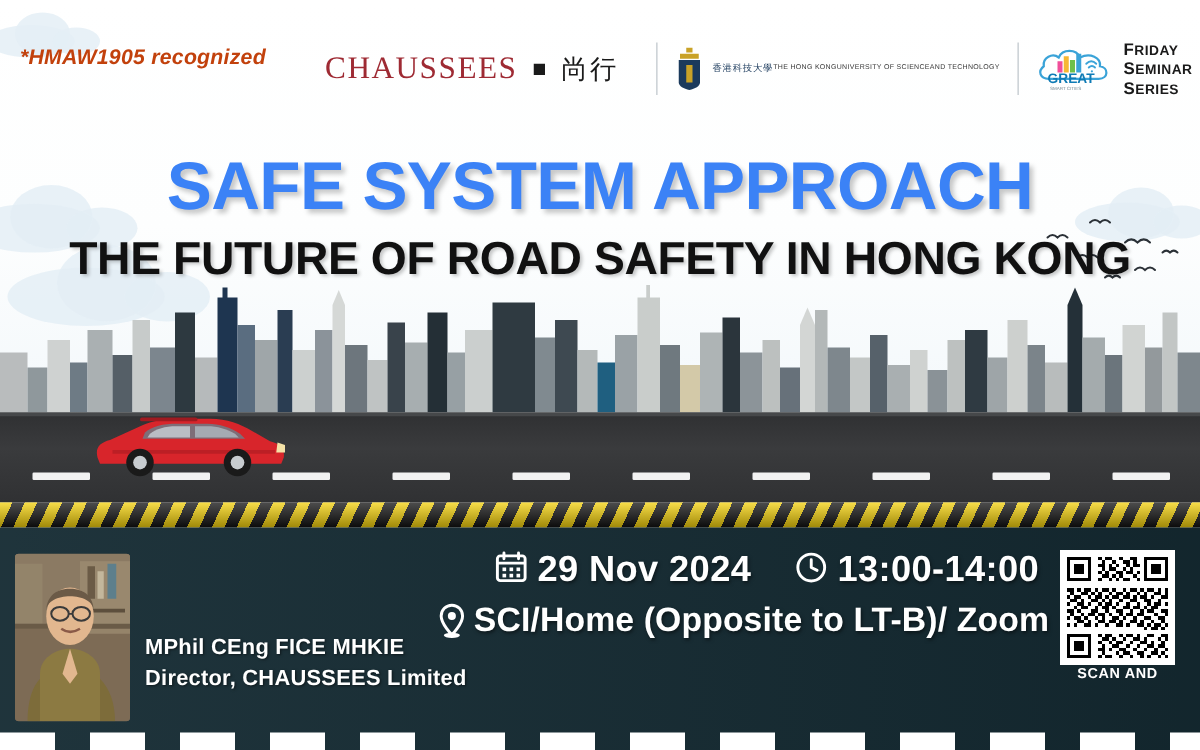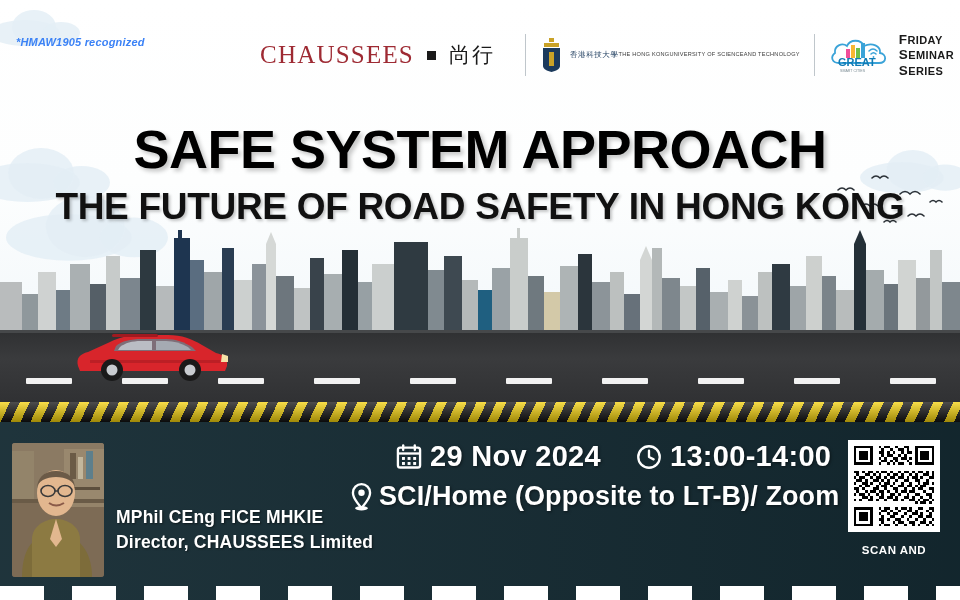--- a/index.html
+++ b/index.html
@@ -118,24 +118,24 @@
     background:
       repeating-linear-gradient(90deg,
         #ffffff 0px, #ffffff 44px,
         transparent 44px, transparent 72px);
   }
 
   
   .top-note {
     position: absolute;
     left: 16px; top: 36px;
-    font-size: 11px;
+    font-size: 17px;
     font-weight: 700;
     font-style: italic;
-    color: #3b82f6;
+    color: #c2410c;
     letter-spacing: .2px;
     text-align: right;
   }
   .logo-row {
     position: absolute;
     right: 6px; top: 26px;
     height: 58px;
     display: flex;
     align-items: center;
     gap: 0px;
@@ -209,21 +209,21 @@
 
   
   .title-main {
     position: absolute;
     left: 0; top: 118px;
     width: 960px;
     text-align: center;
     font-size: 54px;
     font-weight: 800;
     letter-spacing: -0.5px;
-    color: #000000;
+    color: #3b82f6;
     text-shadow: 3px 3px 4px rgba(0,0,0,.22);
   }
   .title-sub {
     position: absolute;
     left: 0; top: 186px;
     width: 960px;
     text-align: center;
     font-size: 37px;
     font-weight: 800;
     letter-spacing: -0.3px;
@@ -254,21 +254,20 @@
     position: absolute;
     left: 395px; top: 440px;
     width: 450px;
     display: flex;
     align-items: center;
     gap: 34px;
     color: #ffffff;
   }
   .meta-item {
     display: flex;
-    align-items: center;
     gap: 7px;
     font-size: 29px;
     font-weight: 700;
     letter-spacing: .3px;
     text-shadow: 1px 1px 3px rgba(0,0,0,.5);
   }
   .venue-row {
     position: absolute;
     left: 348px; top: 481px;
     display: flex;
@@ -287,21 +286,21 @@
     text-align: center;
   }
   .qr-box {
     width: 92px; height: 92px;
     background: #ffffff;
     padding: 0;
     box-sizing: border-box;
     display: block;
   }
   .qr-caption {
-    margin-top: 11px;
+    margin-top: 0;
     color: #ffffff;
     font-size: 11.5px;
     font-weight: 700;
     letter-spacing: .5px;
     line-height: 1.35;
   }
   .icon-svg { display: block; }
 </style>
 </head>
 <body>

